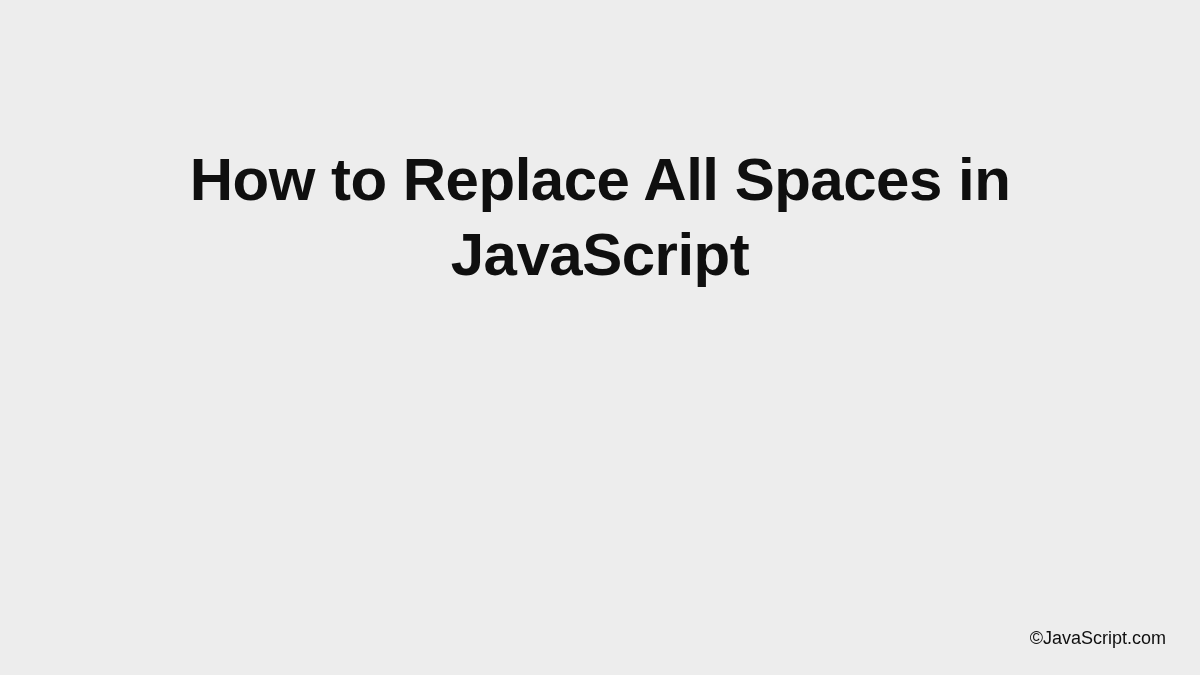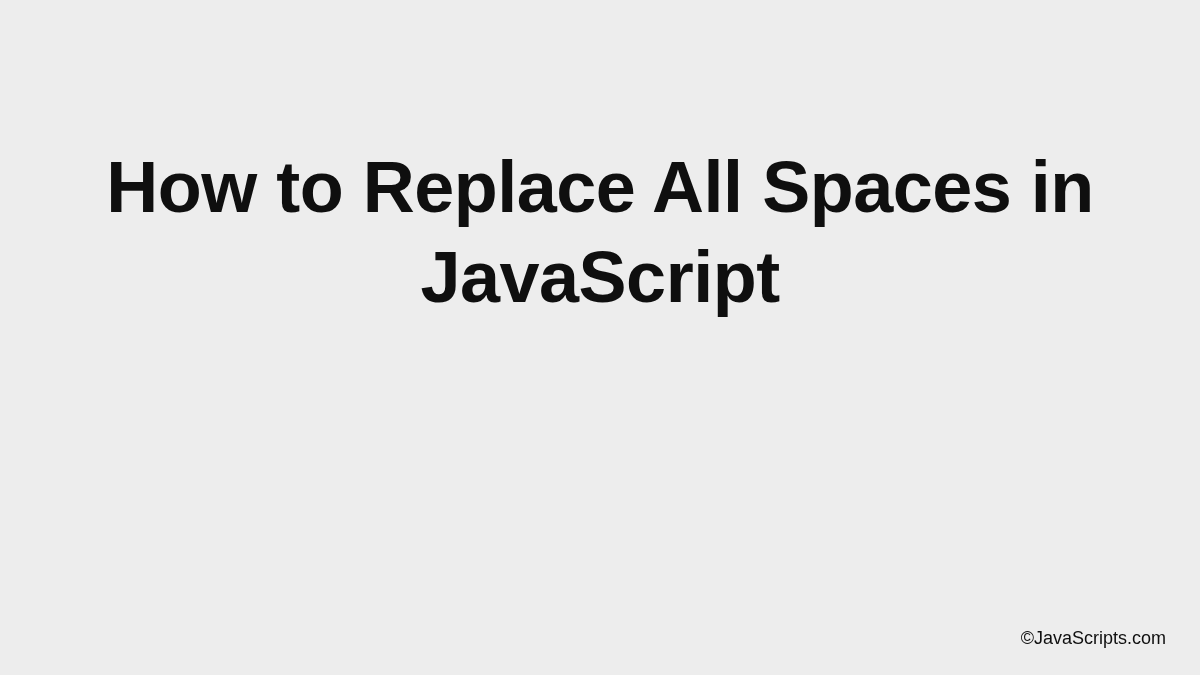--- a/index.html
+++ b/index.html
@@ -14,33 +14,33 @@
       font-family: -apple-system, BlinkMacSystemFont, "Segoe UI", Helvetica, Arial, sans-serif;
       position: relative;
       overflow: hidden;
     }
     .title {
       position: absolute;
       top: 142px;
       left: 0;
       right: 0;
       text-align: center;
-      font-size: 72px;
+      font-size: 60px;
       font-weight: 800;
       color: #0f0f0f;
       line-height: 1.25;
       letter-spacing: -0.5px;
       padding: 0 100px;
     }
     .attribution {
       position: absolute;
       bottom: 26px;
       right: 34px;
       font-size: 18px;
       font-weight: 500;
       color: #0f0f0f;
     }
   </style>
 </head>
 <body>
 
 <h1 class="title">How to Replace All Spaces in JavaScript</h1>
-<div class="attribution">©JavaScripts.com</div>
+<div class="attribution">©JavaScript.com</div>
 
 </body></html>

